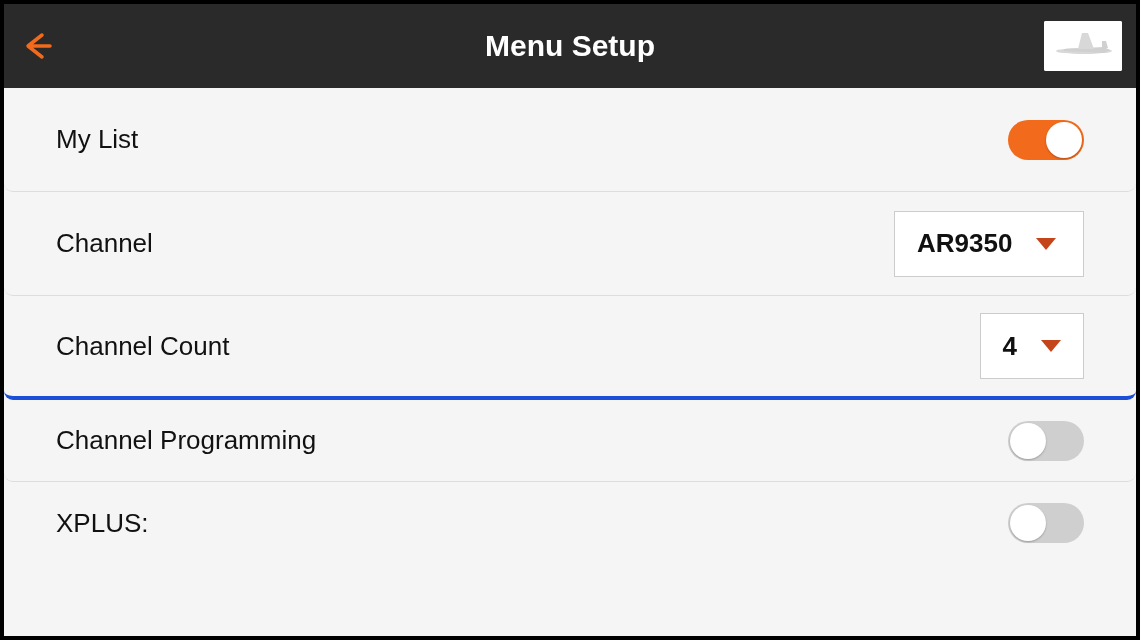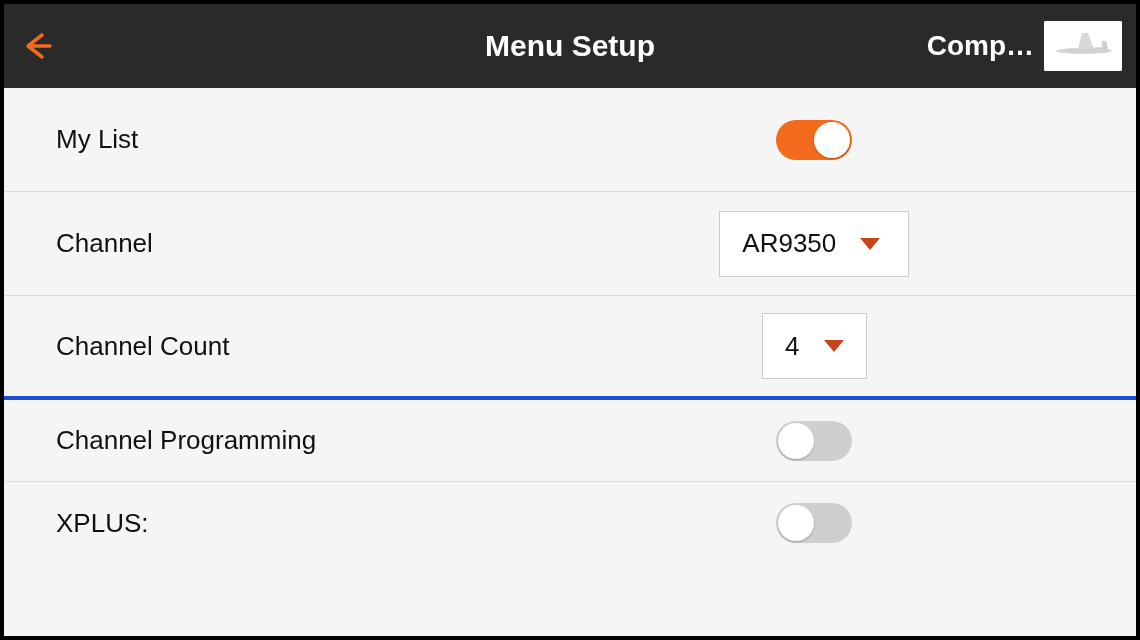--- a/index.html
+++ b/index.html
@@ -29,26 +29,27 @@
   .model-name {
     color: #fff; font-size: 28px; font-weight: bold;
   }
   .model-thumb {
     width: 78px; height: 50px; background: #fff; border-radius: 2px; position: relative; overflow: hidden;
   }
   .content { flex: 1; overflow: hidden; }
   .row {
     display: flex; align-items: center; height: 104px; padding: 12px 52px;
     border-bottom: 1px solid #ddd;
+    border-radius: 9px;
   }
   .row.thick-sep { border-bottom: 4px solid #1d4ed8; }
   .row.short { height: 82px; }
   .label { font-size: 26px; color: #111; flex: 0 0 45%; }
   .control-area {
-    flex: 1; display: flex; align-items: center; justify-content: center; padding-left: 26px;
+    flex: 1; display: flex; align-items: center; justify-content: flex-end; padding-left: 26px; font-weight: bold;
   }
   
   .toggle {
     width: 76px; height: 40px; border-radius: 20px; position: relative; cursor: pointer;
   }
   .toggle .knob {
     width: 36px; height: 36px; border-radius: 50%; background: #fff; position: absolute; top: 2px;
     box-shadow: 0 1px 2px rgba(0,0,0,0.25);
   }
   .toggle.on { background: #f26a1b; }
@@ -74,21 +75,20 @@
   <div class="inner">
 
     <div class="header">
       <div class="back">
         <svg width="34" height="34" viewBox="0 0 34 34">
           <path d="M22 6 L8 17 L22 28 M8 17 H30" stroke="#f26a1b" stroke-width="3.5" fill="none" stroke-linecap="round" stroke-linejoin="round"></path>
         </svg>
       </div>
       <div class="title">Menu Setup</div>
       <div class="right-group">
-        <span class="model-name">Comp…</span>
         <div class="model-thumb">
           <svg viewBox="0 0 78 50" width="78" height="50">
             <rect width="78" height="50" fill="#ffffff"></rect>
             <ellipse cx="40" cy="30" rx="28" ry="3" fill="#d8d8d8"></ellipse>
             <path d="M20 28 L60 26 L66 29 L60 32 L20 30 Z" fill="#d0d0d0"></path>
             <path d="M38 12 L44 12 L50 28 L34 28 Z" fill="#d8d8d8"></path>
             <path d="M58 20 L62 20 L64 27 L58 27 Z" fill="#d0d0d0"></path>
           </svg>
         </div>
       </div>

